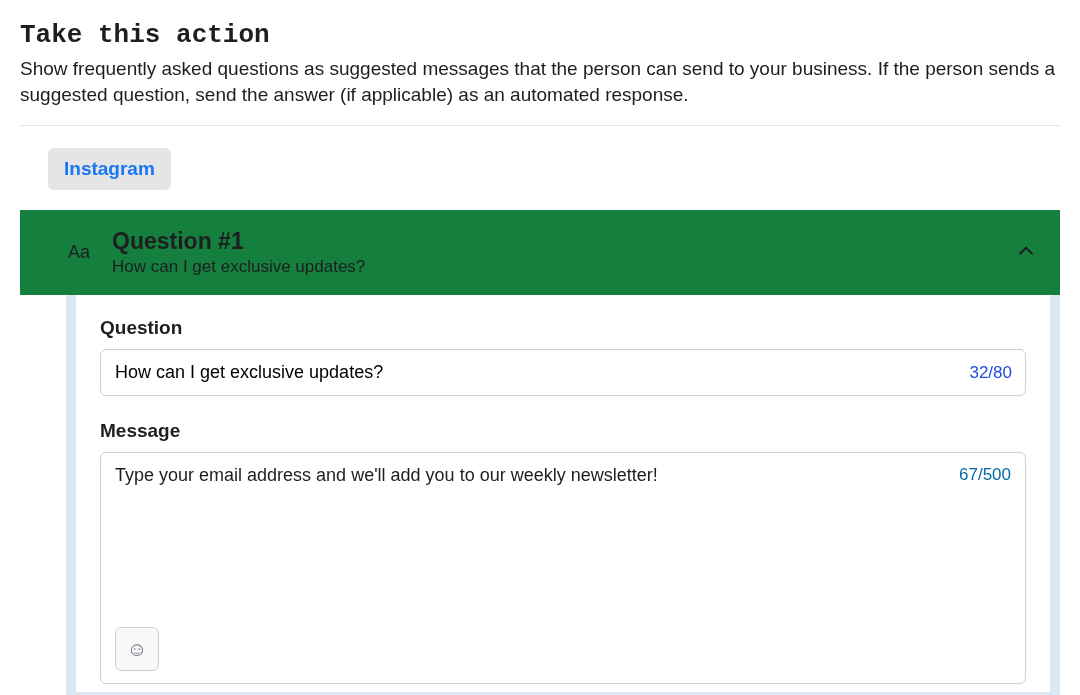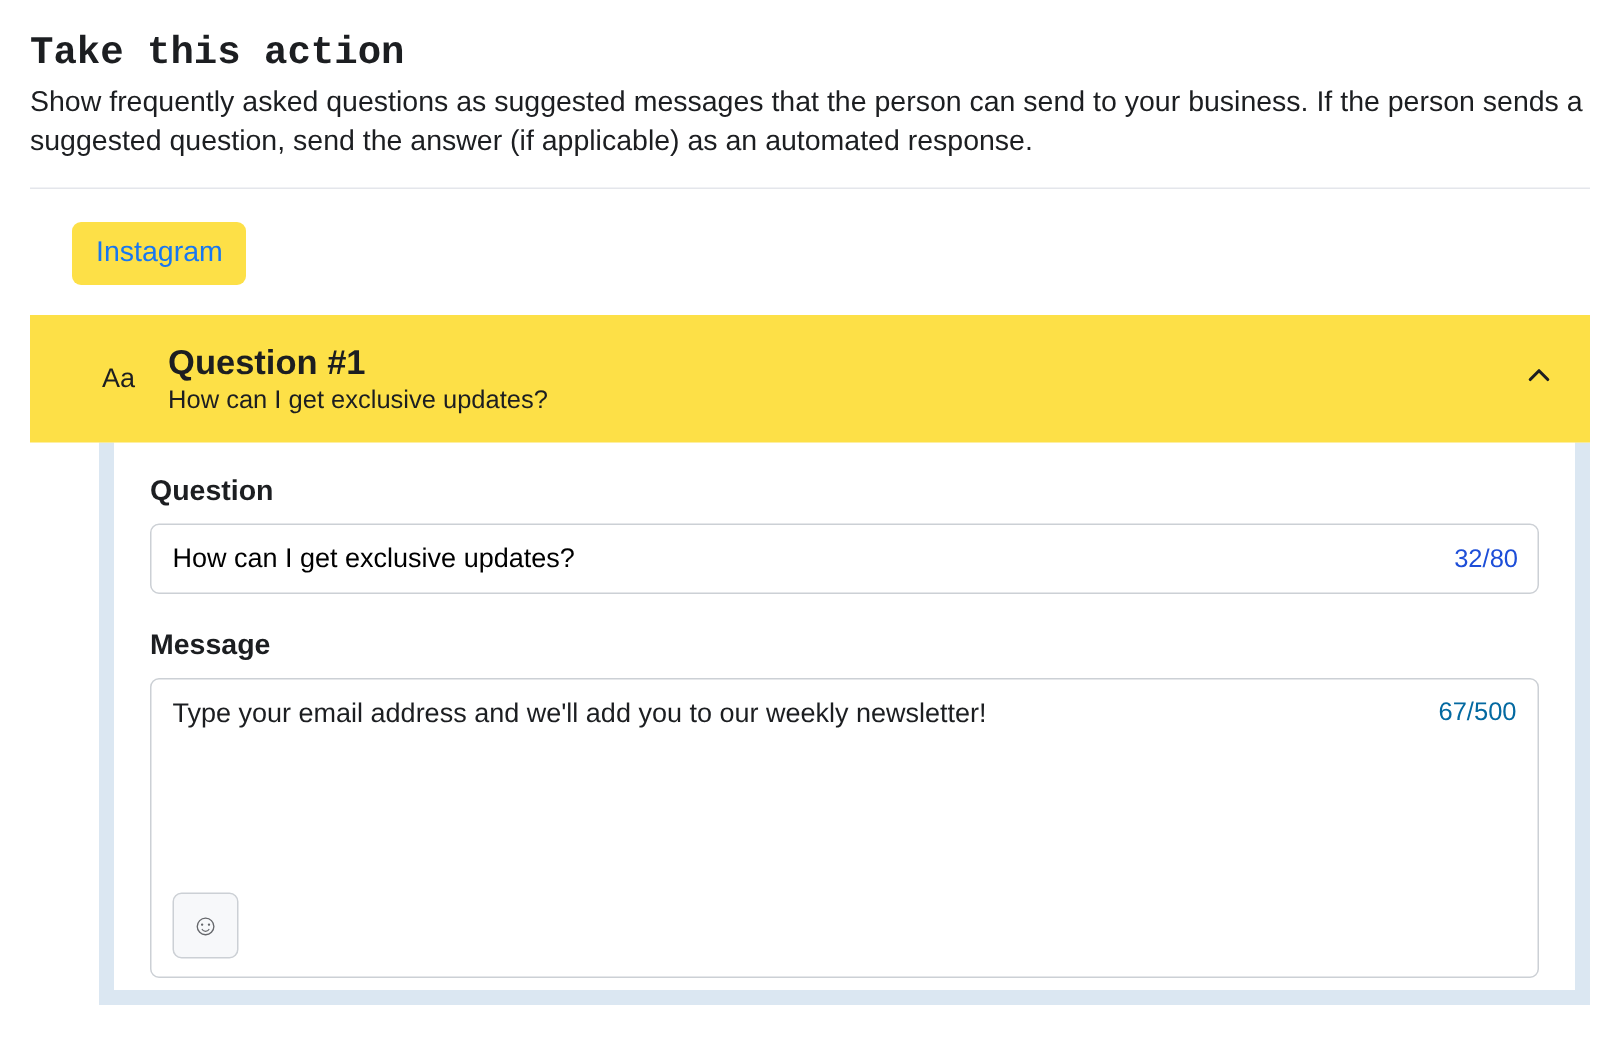--- a/index.html
+++ b/index.html
@@ -3,35 +3,35 @@
 <meta charset="utf-8">
 <style>
   *{box-sizing:border-box;margin:0;padding:0;}
   html,body{width:1080px;height:695px;font-family:-apple-system,BlinkMacSystemFont,"Segoe UI",Helvetica,Arial,sans-serif;color:#1c1e21;background:#fff;}
   .page{padding:20px 20px 0 20px;}
   .header h1{font-size:26px;font-weight:700;margin-bottom:6px;font-family:Liberation Mono, monospace;}
   .header p{font-size:19px;line-height:1.35;color:#1c1e21;}
   .divider{border:none;border-top:1px solid #e4e6eb;margin:18px 0 22px 0;}
   .tabs{display:flex;gap:28px;padding-left:28px;}
   .tab{font-size:19px;padding:10px 16px;border-radius:6px;cursor:pointer;border:none;background:transparent;color:#1c1e21;}
-  .tab.active{background:#fde047;color:#1877f2;font-weight:400;}
+  .tab.active{background:#e5e5e5;color:#1877f2;font-weight:700;}
   .question-panel{margin-top:20px;}
-  .question-header{background:#fde047;display:flex;align-items:center;gap:22px;padding:18px 24px 18px 24px;position:relative;}
+  .question-header{background:#15803d;display:flex;align-items:center;gap:22px;padding:18px 24px 18px 24px;position:relative;}
   .Aa{font-size:18px;color:#1c1e21;margin-left:24px;}
   .q-info{flex:1;}
   .q-title{font-size:23px;font-weight:700;margin-bottom:2px;}
   .q-preview{font-size:17px;color:#1c1e21;}
   .chevron{position:absolute;right:24px;top:50%;transform:translateY(-50%);}
   .chevron svg{width:20px;height:20px;stroke:#1c1e21;}
   .question-body{background:#fff;border-left:10px solid #dbe7f2;border-right:10px solid #dbe7f2;border-bottom:10px solid #dbe7f2;padding:22px 24px 8px 24px;margin-left:46px;}
   .section-label{font-size:19px;font-weight:700;margin-bottom:10px;}
   .input-wrap{position:relative;margin-bottom:24px;}
   .text-input{width:100%;border:1px solid #ccd0d5;border-radius:6px;font-size:18px;padding:12px 90px 12px 14px;outline:none;}
   .counter{position:absolute;right:14px;top:50%;transform:translateY(-50%);color:#1d4ed8;font-size:17px;}
-  .message-wrap{border:1px solid #ccd0d5;border-radius:6px;padding:12px 14px;height:200px;display:flex;flex-direction:column;justify-content:space-between;}
+  .message-wrap{border:1px solid #ccd0d5;border-radius:6px;padding:12px 14px;height:232px;display:flex;flex-direction:column;justify-content:space-between;}
   .message-top{display:flex;justify-content:space-between;align-items:flex-start;}
   .message-text{font-size:18px;color:#1c1e21;flex:1;}
   .message-counter{color:#0369a1;font-size:17px;margin-left:12px;}
   .emoji-btn{width:44px;height:44px;border:1px solid #ccd0d5;border-radius:6px;background:#f7f8fa;display:flex;align-items:center;justify-content:center;cursor:pointer;font-size:20px;color:#65676b;}
 </style>
 </head>
 <body>
 
 <div class="page">
   <div class="header">

